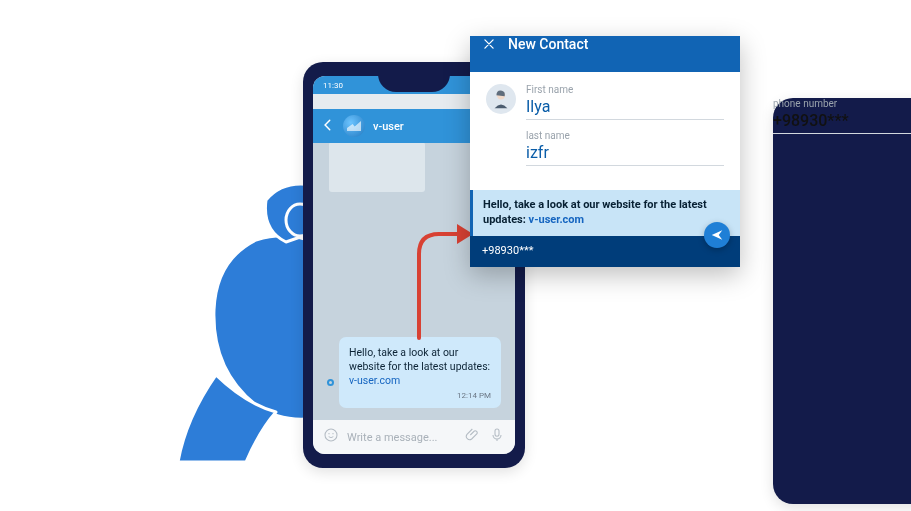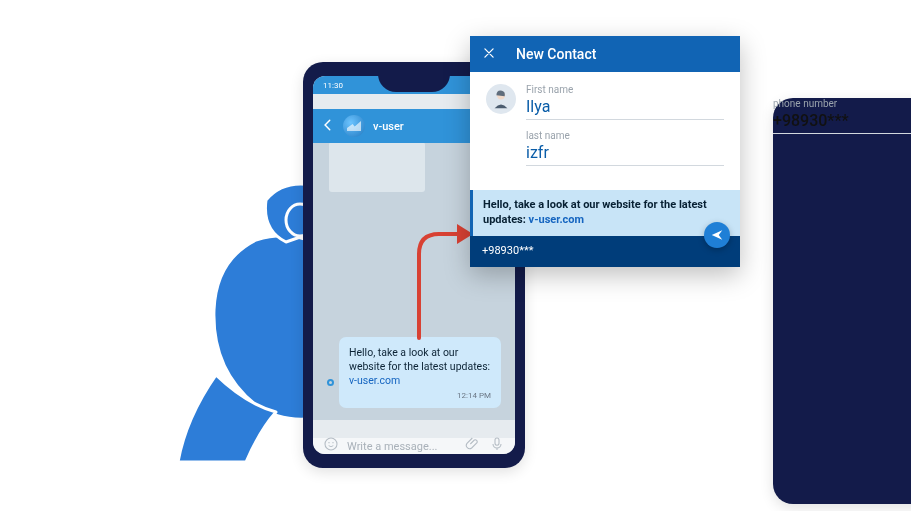--- a/index.html
+++ b/index.html
@@ -173,21 +173,21 @@
     border: 2px solid #3093d9;
     border-radius: 50%;
     background: transparent;
   }
 
   .input-bar {
     position: absolute;
     left: 0;
     right: 0;
     bottom: 0;
-    height: 16px;
+    height: 34px;
     background: #f5f7f9;
     display: flex;
     align-items: center;
     padding: 0 10px;
     justify-content: space-between;
   }
   .input-bar .left {
     display: flex;
     align-items: center;
     gap: 8px;
@@ -209,24 +209,24 @@
     top: 36px;
     width: 270px;
     background: #fff;
     box-shadow: 0 8px 24px rgba(0,0,0,0.25);
     z-index: 10;
   }
   .popup-header {
     background: #1164b4;
     height: 36px;
     display: flex;
-    align-items: center;
+    align-items: flex-start;
     padding: 0 12px;
     color: #fff;
-    gap: 20px;
+    gap: 12px;
   }
   .popup-header .title {
     font-size: 14px;
     font-weight: 500;
   }
   .popup-body {
     padding: 12px 16px 10px 16px;
   }
   .form-row {
     display: flex;

